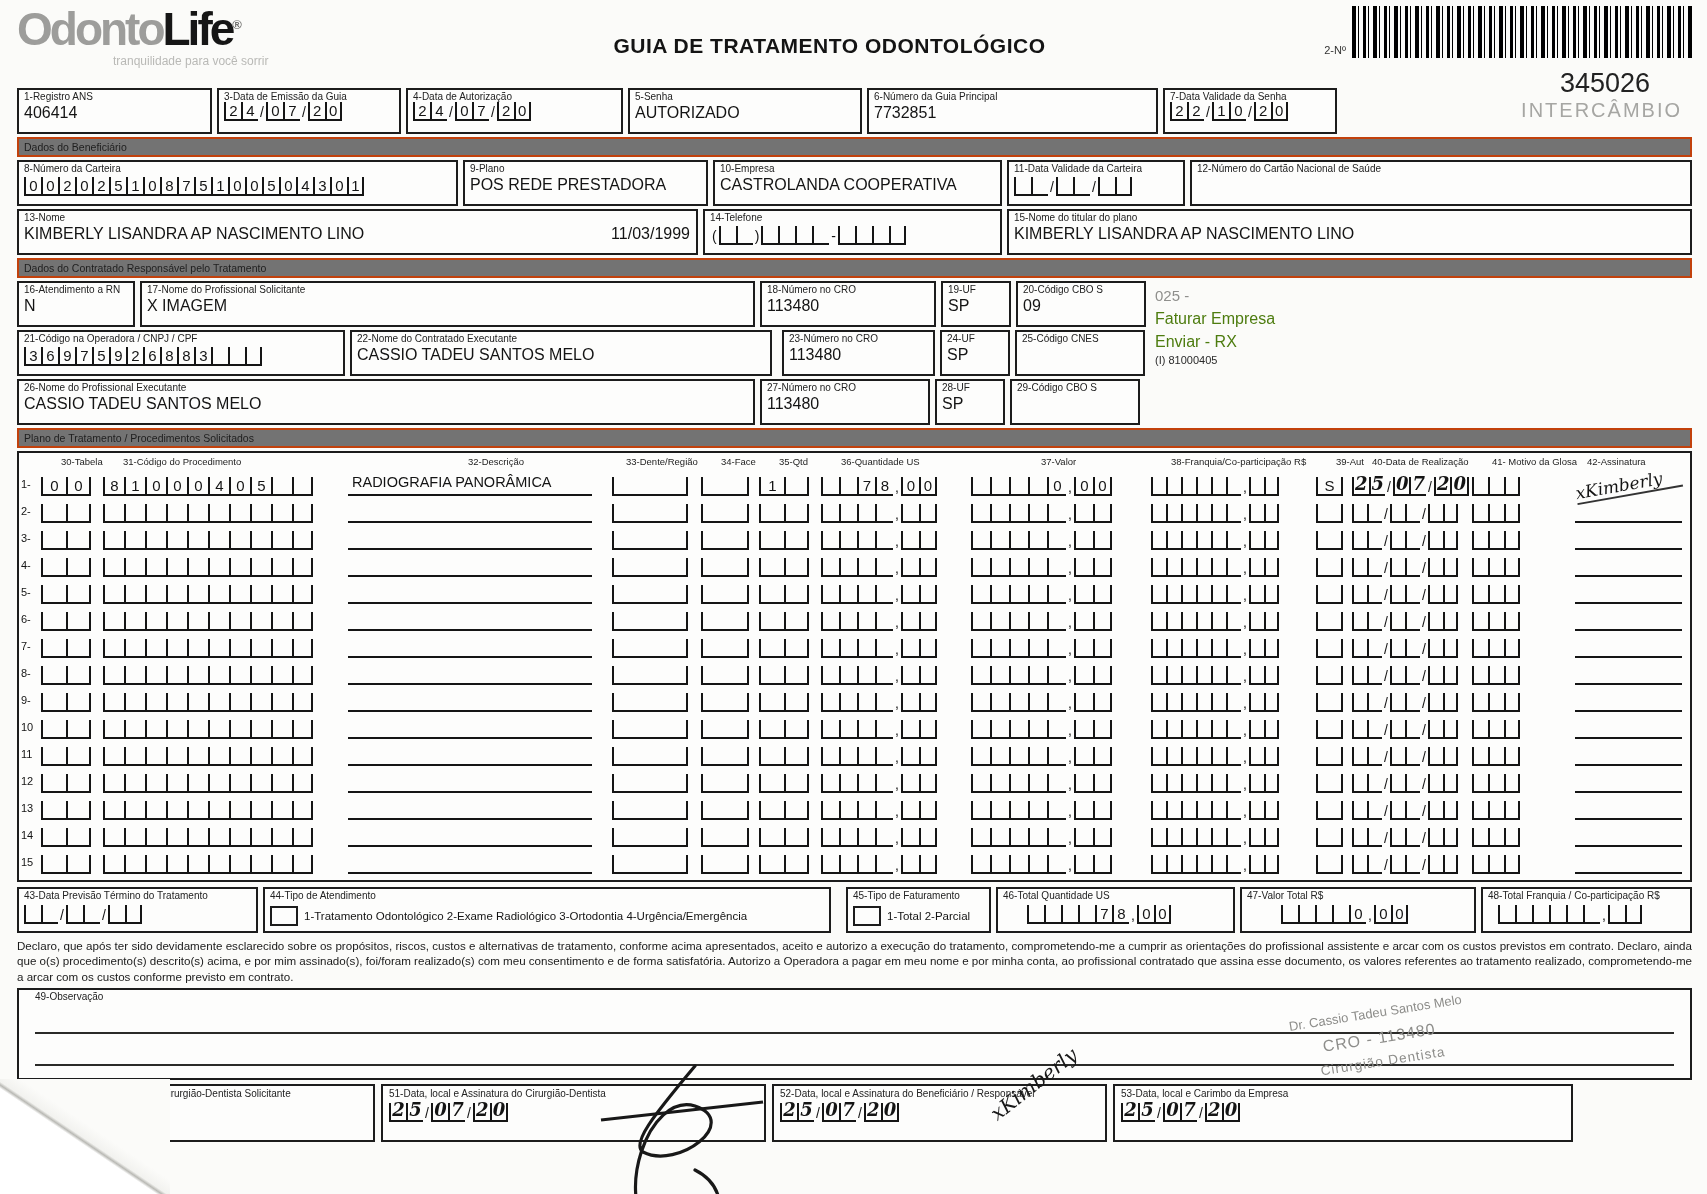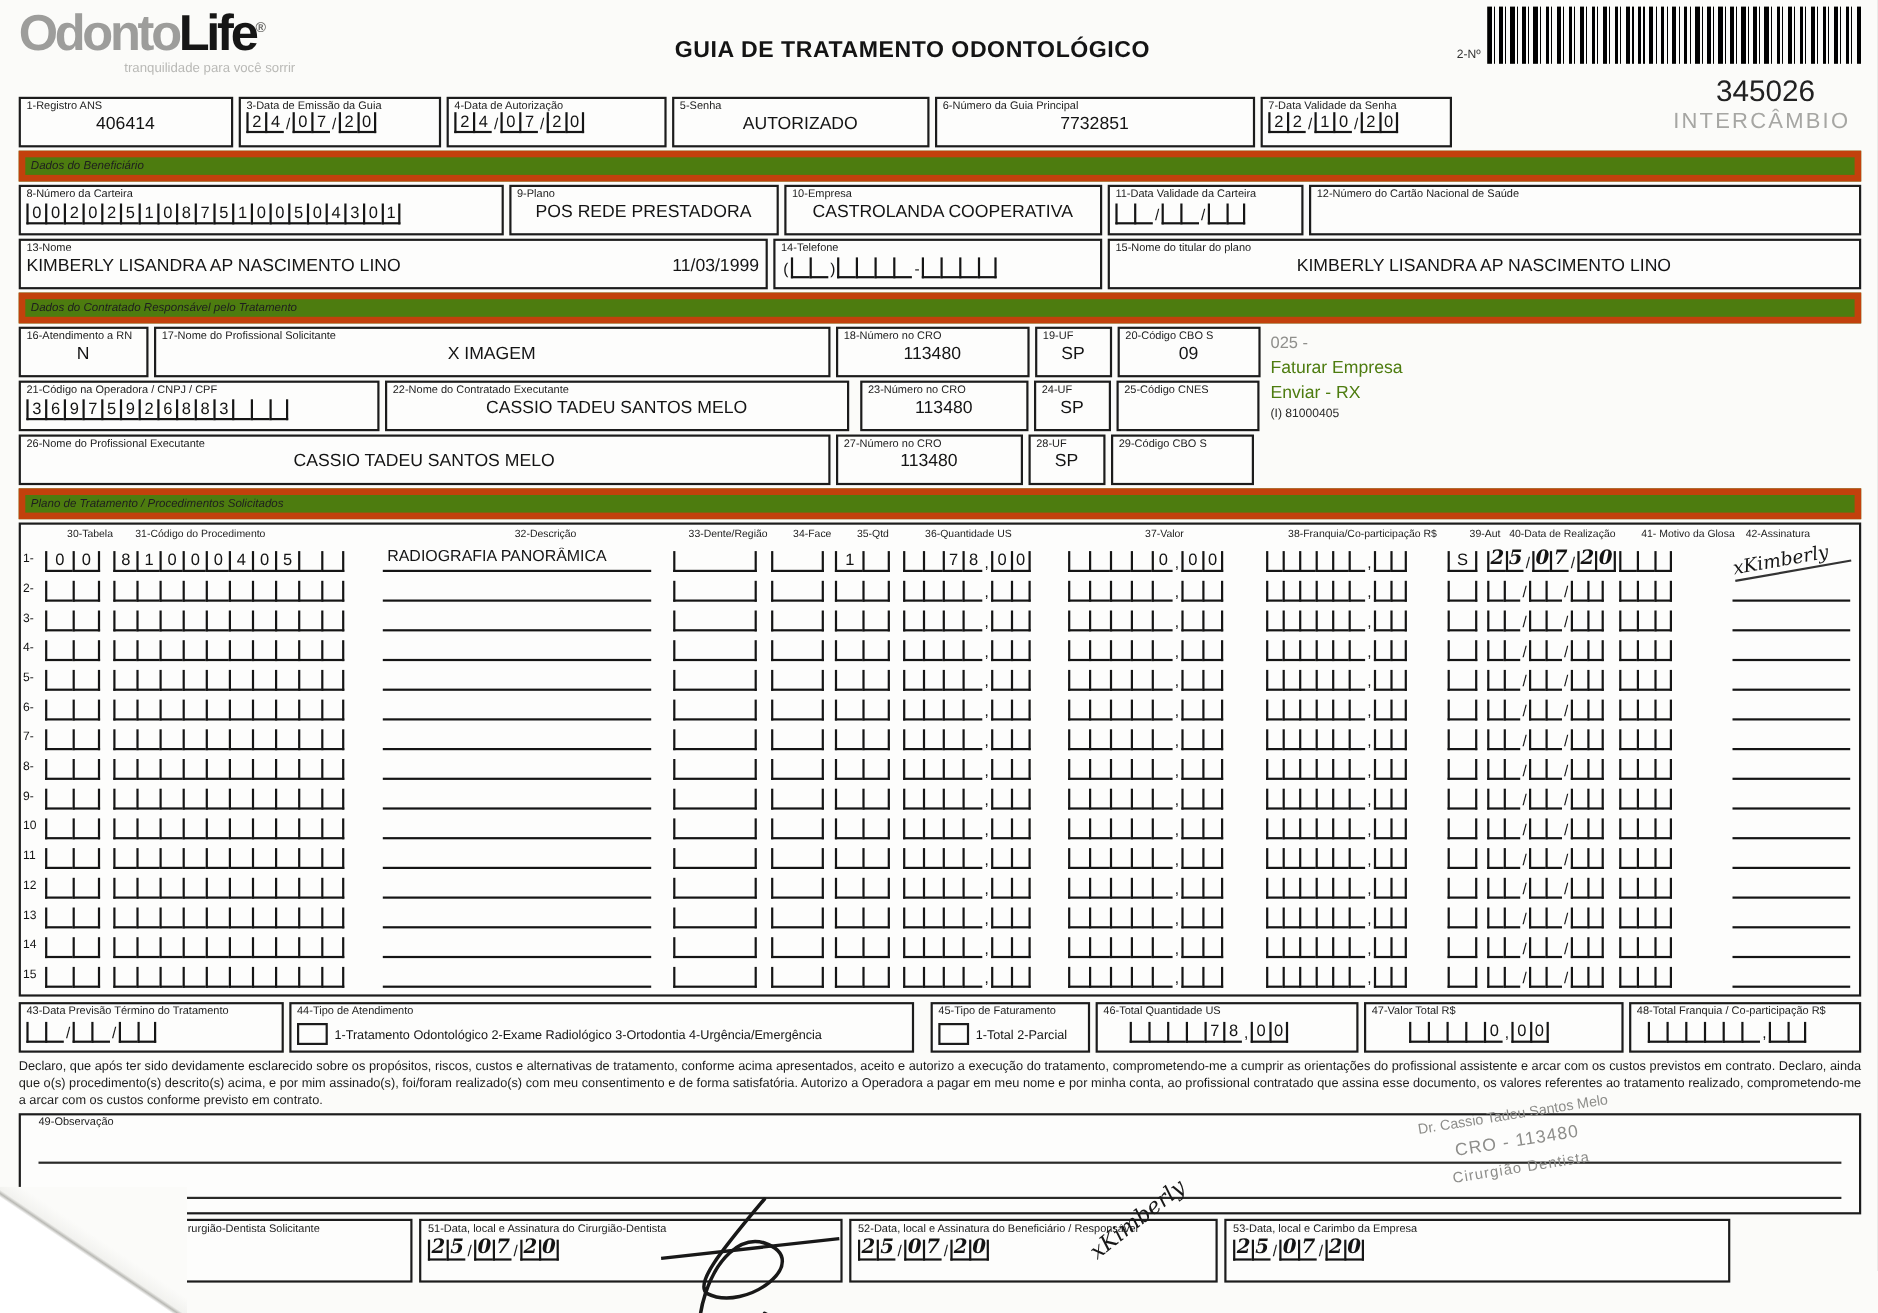--- a/index.html
+++ b/index.html
@@ -22,23 +22,23 @@
   .barcode{width:340px;height:52px;background:repeating-linear-gradient(90deg,
       #000 0 4px,transparent 4px 6px,#000 6px 7px,transparent 7px 11px,
       #000 11px 14px,transparent 14px 16px,#000 16px 17px,transparent 17px 21px);}
   .guide-num{font-size:27px;color:#222;margin:10px 42px 0 0;}
   .intercambio{font-size:20px;color:#a6a6a3;letter-spacing:2px;margin:0 10px 0 0;}
   
   .frow{display:flex;gap:5px;margin-bottom:3px;align-items:stretch;}
   .fbox{border:2px solid #1c1c1c;background:#fdfdfc;box-sizing:border-box;
         padding:1px 6px 2px 5px;min-height:46px;position:relative;}
   .lbl{font-size:10px;color:#222;white-space:nowrap;overflow:hidden;}
-  .val{font-size:16px;margin-top:2px;white-space:nowrap;text-align:center;}
-  .band{background:#4d7c0f;border:6px solid #c2410c;font-size:10.5px;color:#1e1e1e;
-        padding:2px 5px;margin:2px 0 3px 0;font-style:italic;}
+  .val{font-size:16px;margin-top:2px;white-space:nowrap;}
+  .band{background:#737373;border:2px solid #c2410c;font-size:10.5px;color:#1e1e1e;
+        padding:2px 5px;margin:2px 0 3px 0;}
   
   .comb{display:inline-flex;align-items:flex-end;}
   .comb-cell{min-width:17px;height:19px;border-left:2px solid #151515;border-bottom:2px solid #151515;
              display:inline-flex;align-items:flex-end;justify-content:center;
              font-size:15px;line-height:1.05;padding:0 1px;box-sizing:border-box;}
   .comb-cell:last-of-type{border-right:2px solid #151515;}
   .comb-sep{font-size:14px;padding:0 2px 0 2px;line-height:1.2;}
   .hand .comb-cell{font-family:"DejaVu Serif",serif;font-style:italic;font-weight:bold;font-size:18px;}
   
   .contratado{position:relative;}
@@ -128,21 +128,21 @@
           <span class="comb-cell">2</span>
           <span class="comb-cell">4</span>
           <span class="comb-sep">/</span>
           <span class="comb-cell">0</span>
           <span class="comb-cell">7</span>
           <span class="comb-sep">/</span>
           <span class="comb-cell">2</span>
           <span class="comb-cell">0</span>
         </div>
     </div>
-    <div class="fbox" style="width:200px">
+    <div class="fbox" style="width:217px">
       <div class="lbl">4-Data de Autorização</div>
       <div class="comb">
           <span class="comb-cell">2</span>
           <span class="comb-cell">4</span>
           <span class="comb-sep">/</span>
           <span class="comb-cell">0</span>
           <span class="comb-cell">7</span>
           <span class="comb-sep">/</span>
           <span class="comb-cell">2</span>
           <span class="comb-cell">0</span>

